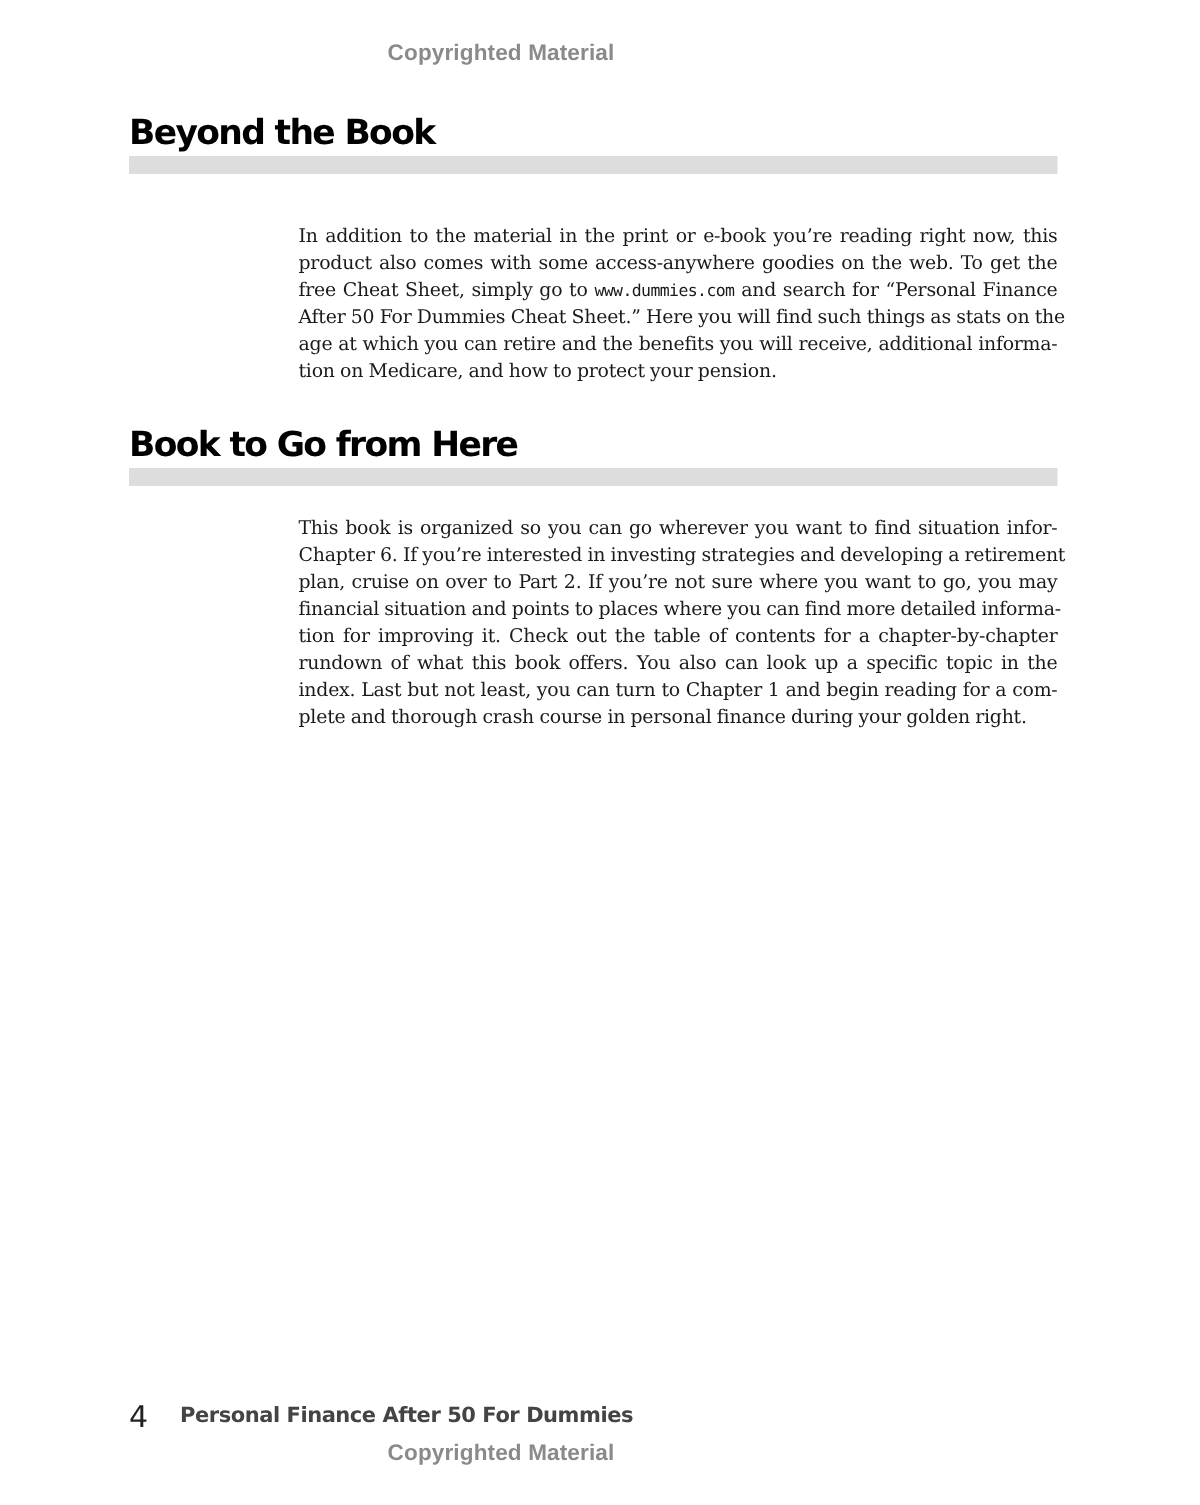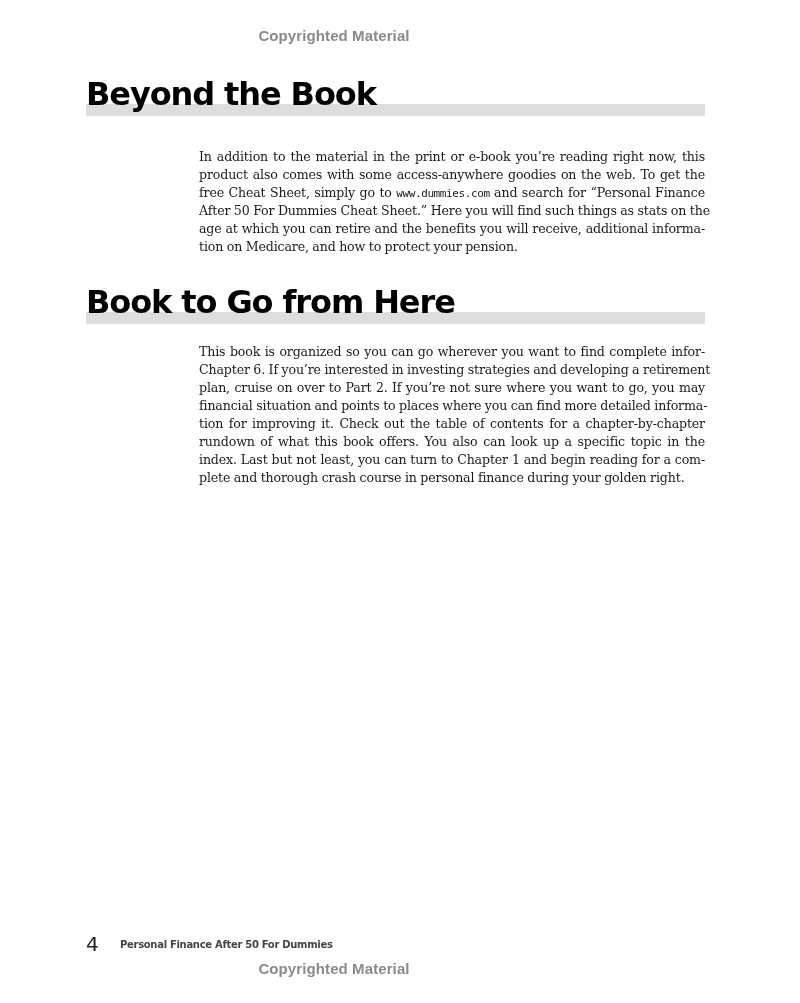--- a/index.html
+++ b/index.html
@@ -40,21 +40,21 @@
       left: 0;
       right: 0;
       height: 12px;
       background: #dddddd;
     }
     .heading-text {
       position: absolute;
       left: 0;
       font-family: "DejaVu Sans", sans-serif;
       font-weight: bold;
-      font-size: 32px;
+      font-size: 23px;
       letter-spacing: -1.1px;
       color: #000000;
       white-space: nowrap;
       line-height: 1;
     }
 
     #h1 { top: 76px; }
     #h1 .heading-bar { top: 28px; }
     #h1 .heading-text { top: 2px; }
 
@@ -106,21 +106,21 @@
       font-family: "DejaVu Sans", sans-serif;
       font-size: 20px;
       font-weight: normal;
       color: #222222;
       width: 34px;
       line-height: 1;
     }
     .running-title {
       font-family: "DejaVu Sans", sans-serif;
       font-weight: bold;
-      font-size: 10px;
+      font-size: 14px;
       color: #444444;
       letter-spacing: -0.3px;
     }
   </style>
 </head>
 <body>
 
 <div class="watermark top">Copyrighted Material</div>
 
 <div class="section-heading" id="h1">
@@ -136,21 +136,21 @@
   <span class="line">age at which you can retire and the benefits you will receive, additional informa-</span>
   <span class="line last">tion on Medicare, and how to protect your pension.</span>
 </div>
 
 <div class="section-heading" id="h2">
   <div class="heading-bar"></div>
   <div class="heading-text">Book to Go from Here</div>
 </div>
 
 <div class="body-para" id="p2">
-  <span class="line">This book is organized so you can go wherever you want to find complete infor-</span>
+  <span class="line">This book is organized so you can go wherever you want to find situation infor-</span>
   <span class="line">Chapter 6. If you’re interested in investing strategies and developing a retirement</span>
   <span class="line">plan, cruise on over to Part 2. If you’re not sure where you want to go, you may</span>
   <span class="line">financial situation and points to places where you can find more detailed informa-</span>
   <span class="line">tion for improving it. Check out the table of contents for a chapter-by-chapter</span>
   <span class="line">rundown of what this book offers. You also can look up a specific topic in the</span>
   <span class="line">index. Last but not least, you can turn to Chapter 1 and begin reading for a com-</span>
   <span class="line last">plete and thorough crash course in personal finance during your golden right.</span>
 </div>
 
 <div class="footer">

